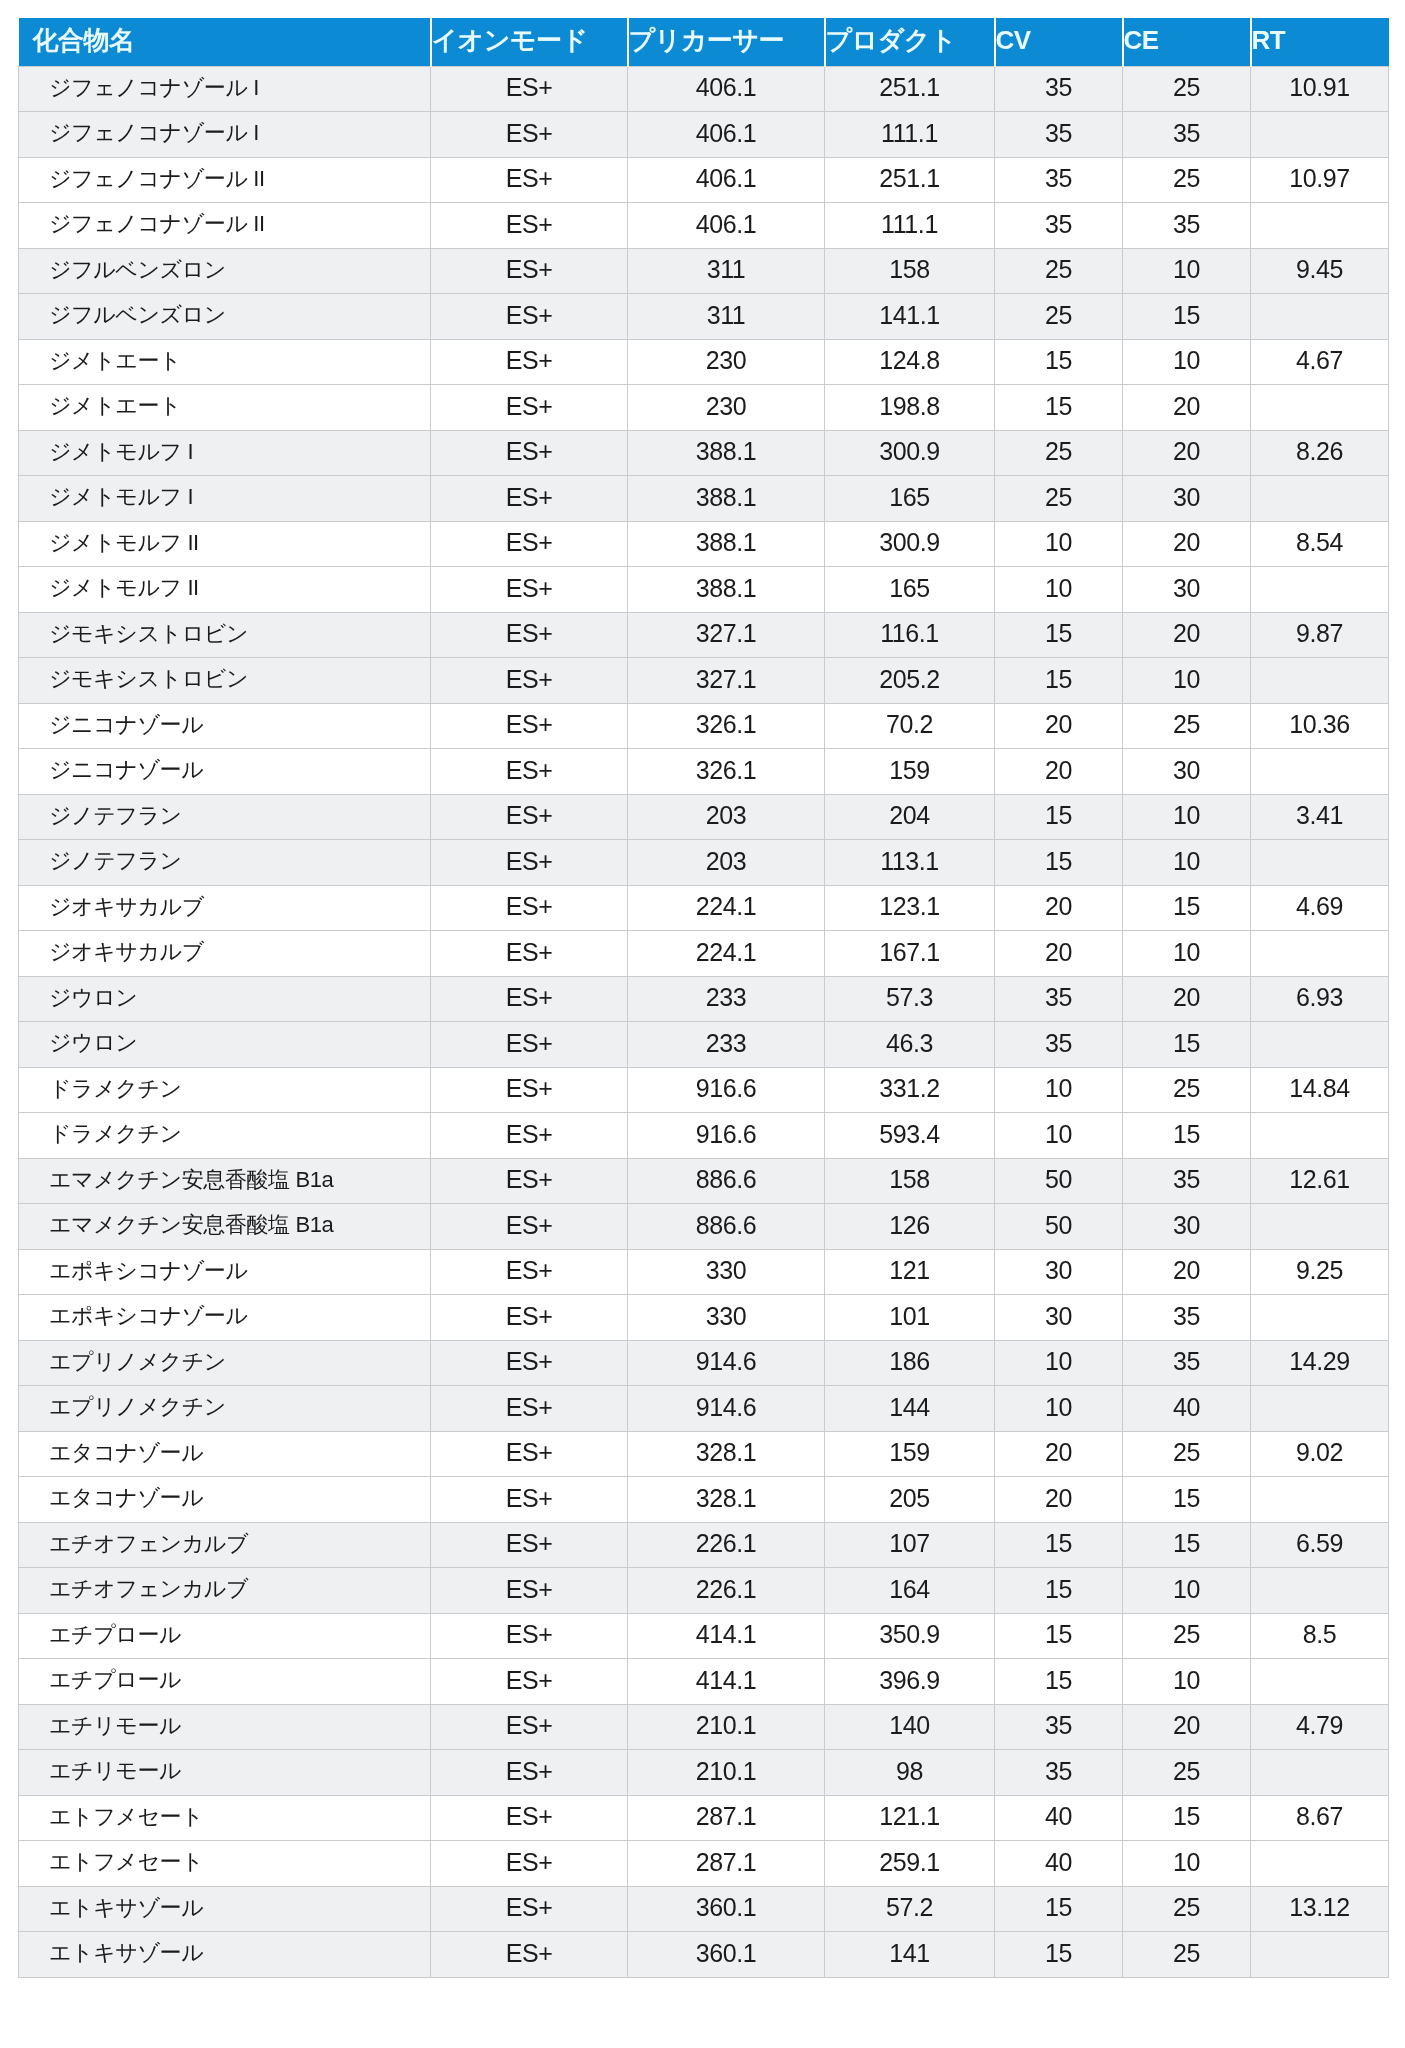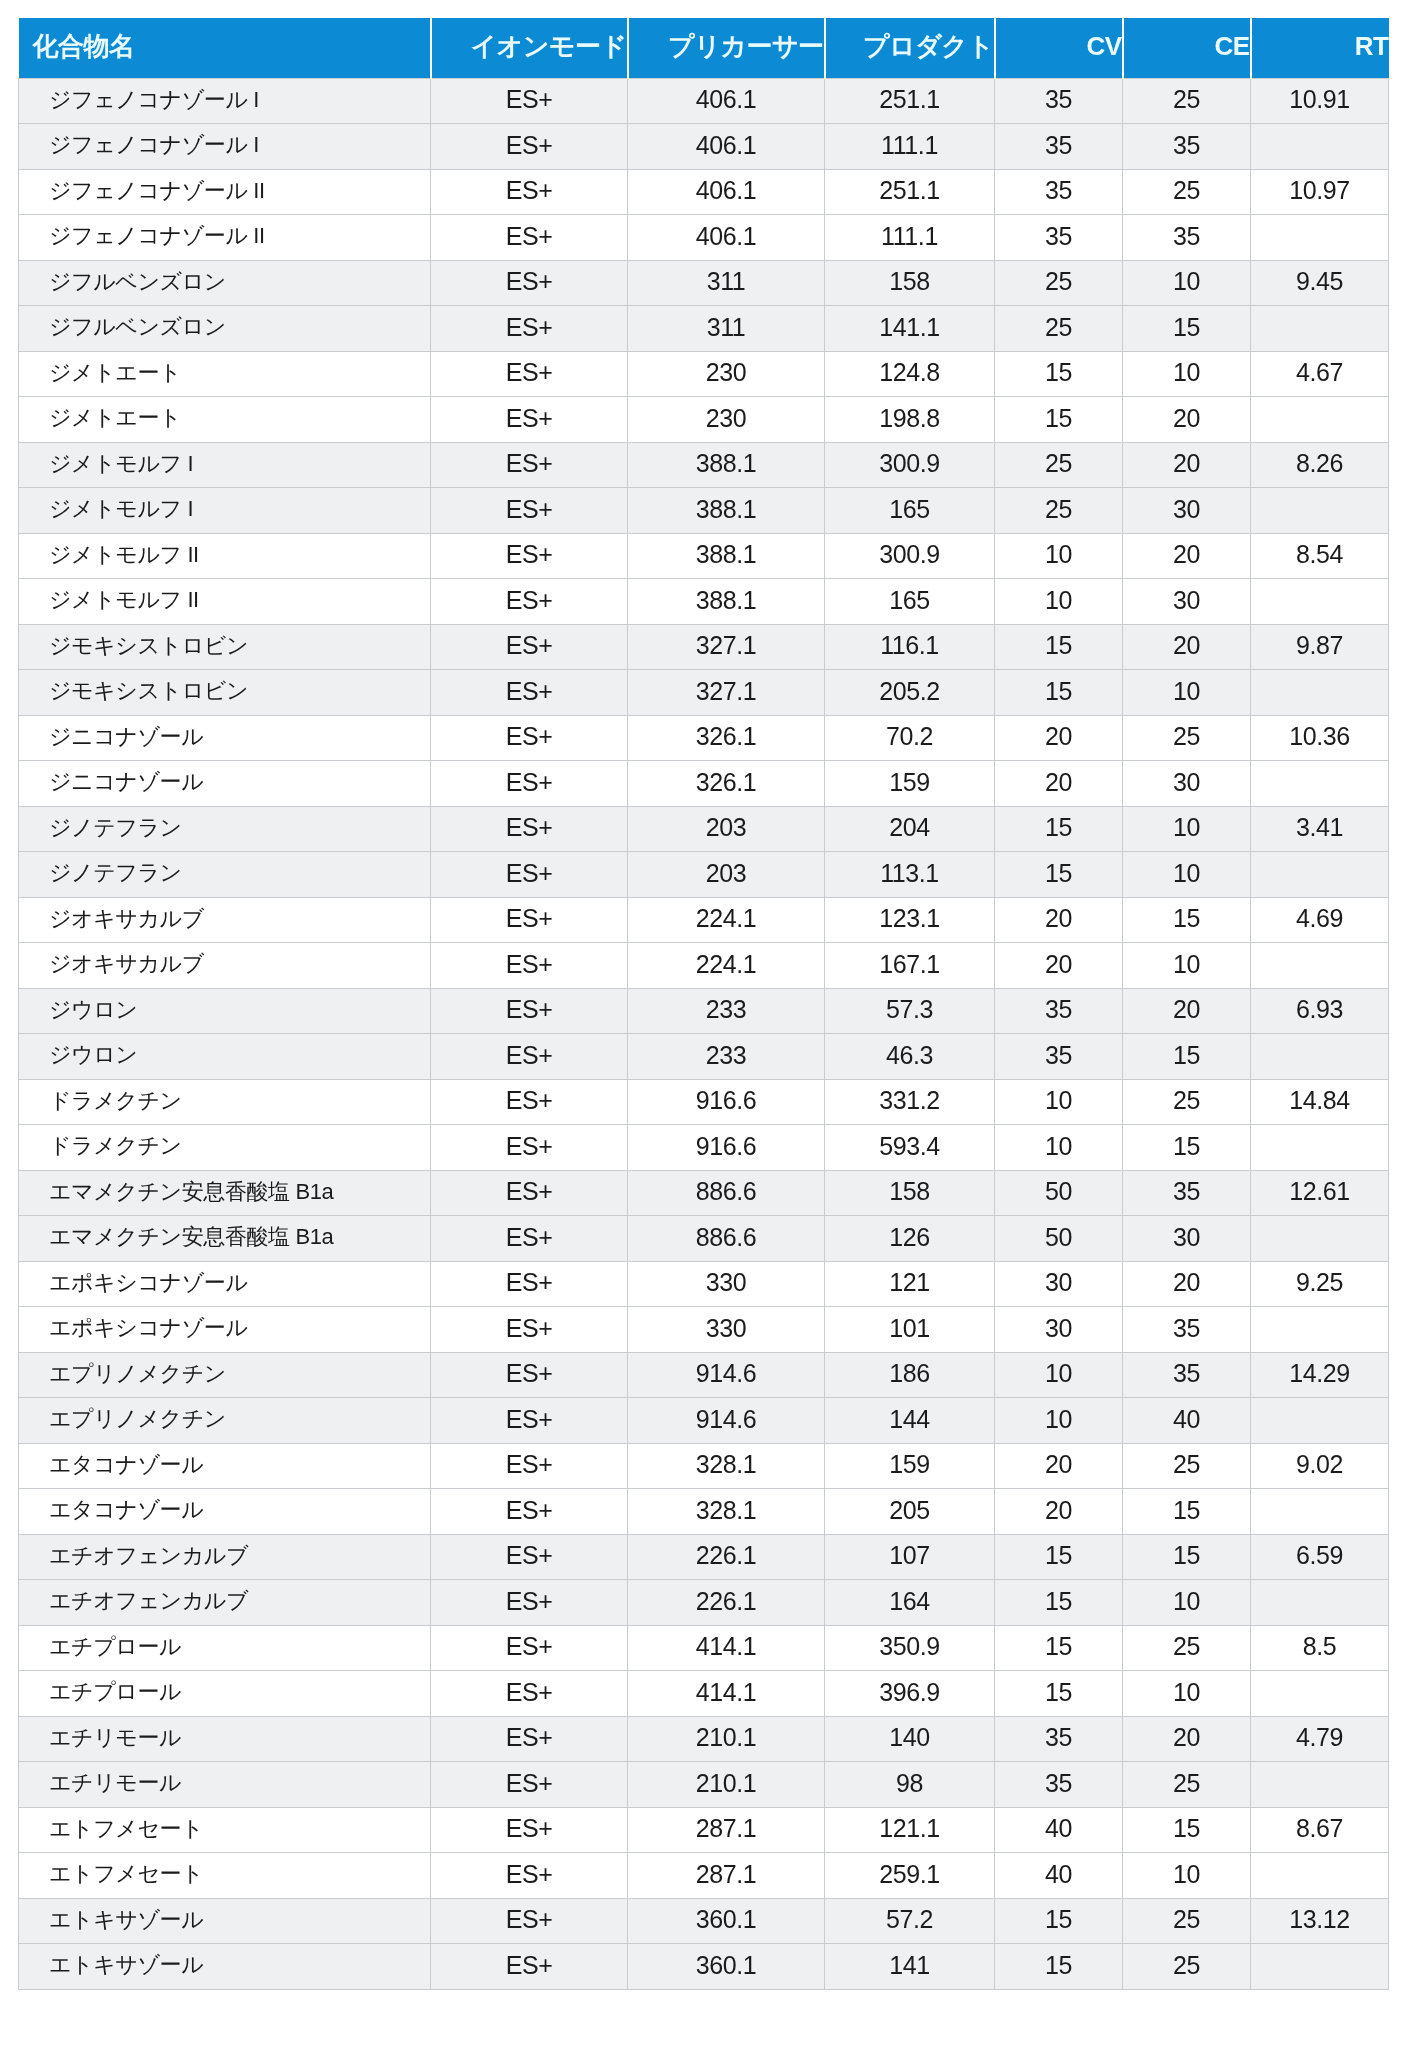--- a/index.html
+++ b/index.html
@@ -30,31 +30,31 @@
   table.mrm col.c-prod  { width: 170px; }
   table.mrm col.c-cv    { width: 128px; }
   table.mrm col.c-ce    { width: 128px; }
   table.mrm col.c-rt    { width: 138px; }
 
   thead th {
     background: #0d8ad4;
     color: #e9fbff;
     font-size: 26px;
     font-weight: bold;
-    height: 60px;
+    height: 48px;
     padding: 0 0 2px 0;
     border-right: 2px solid #ffffff;
     vertical-align: middle;
     letter-spacing: -0.5px;
   }
   thead th.h-name {
     text-align: left;
     padding-left: 14px;
   }
-  thead th.h-ctr { text-align: right; padding-left: 29px; }
+  thead th.h-ctr { text-align: left; }
   thead th:last-child { border-right: none; }
 
   tbody td {
     height: 45.5px;
     font-size: 25px;
     color: #1b1b1b;
     border: 1px solid #c9ccce;
     vertical-align: middle;
     padding: 0 2px 2px 2px;
     letter-spacing: -0.4px;

